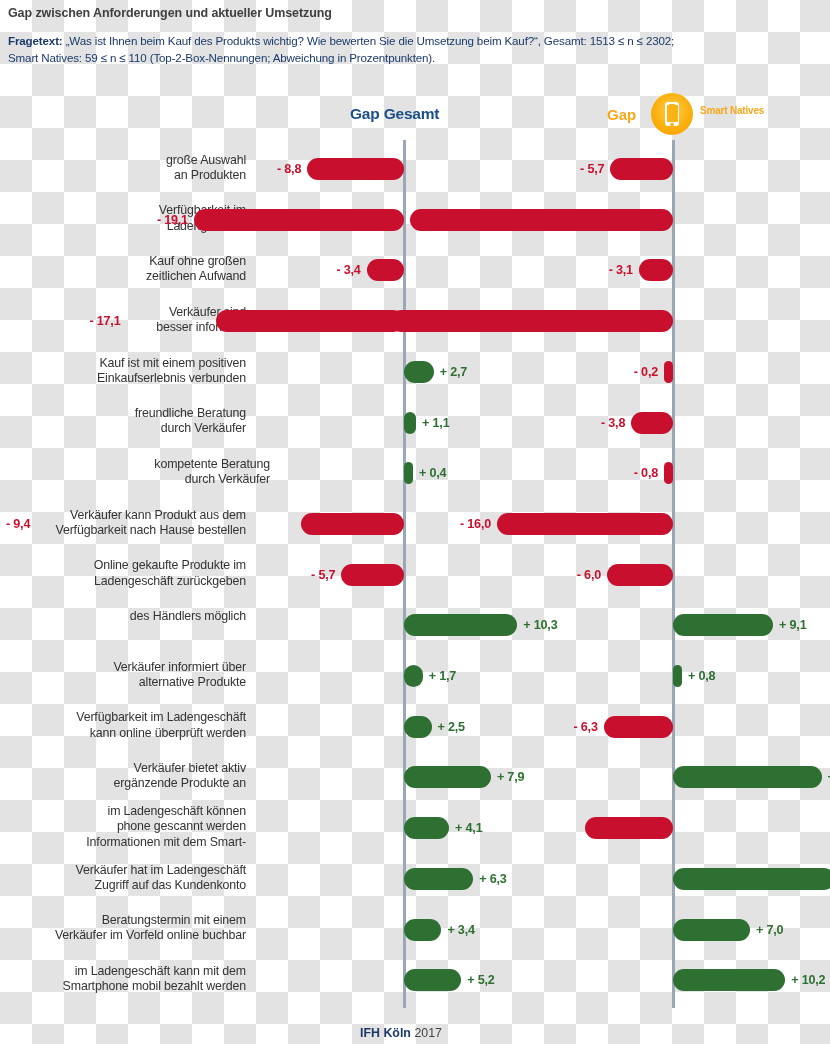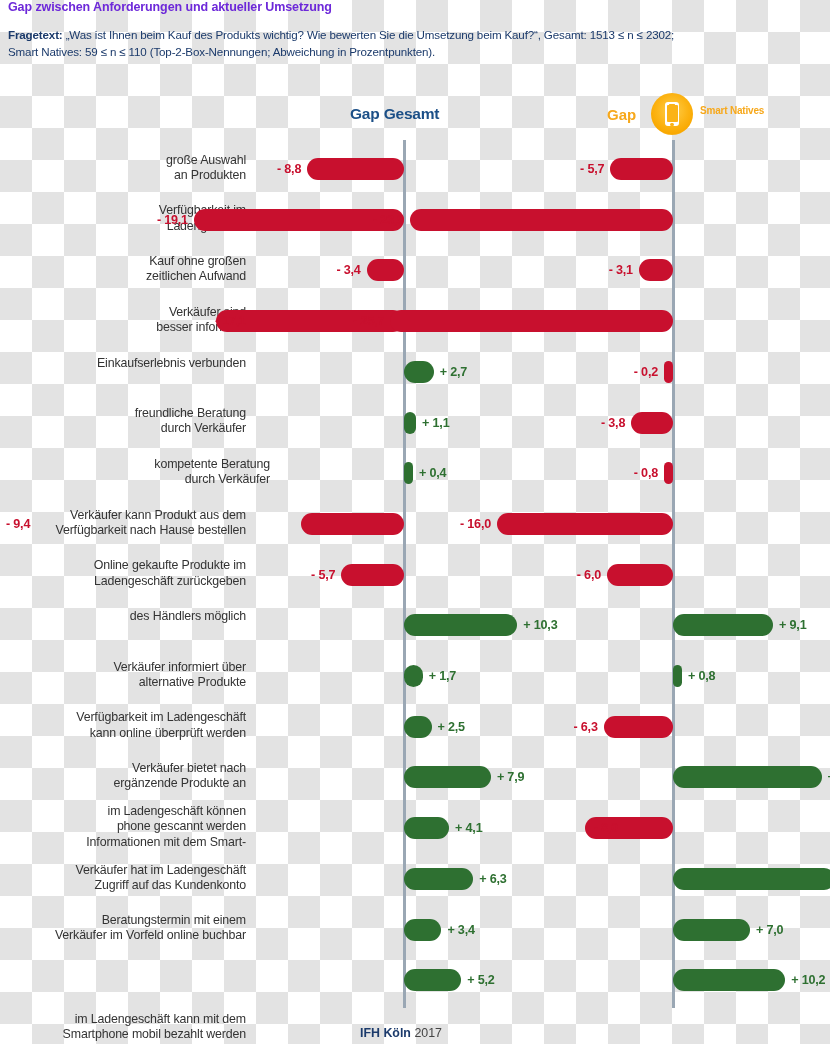--- a/index.html
+++ b/index.html
@@ -25,23 +25,23 @@
   
   #header {
     position: absolute;
     left: 8px;
     top: 0px;
     width: 818px;
   }
   #chart-title {
     font-size: 12.5px;
     font-weight: bold;
-    color: #6d28d9;
+    color: #404040;
     letter-spacing: -0.1px;
-    margin-top: 0;
+    margin-top: 6px;
     white-space: nowrap;
   }
   #question-block {
     margin-top: 13px;
     font-size: 11.6px;
     color: #1b3a6b;
     line-height: 1.44;
     letter-spacing: -0.15px;
   }
   #question-block .lbl {
@@ -238,26 +238,27 @@
         <div class="val neg" style="top: 123.4px; left: 0px; width: 360.6px; text-align: right;">- 3,4</div>
         <div class="bar neg" style="top: 119.4px; width: 34.1px; left: 638.9px;"></div>
         <div class="val neg" style="top: 123.4px; left: 0px; width: 632.9px; text-align: right;">- 3,1</div>
       </div>
       <div class="row" style="top: 0px;">
         <div class="row-label" style="top: 164.8px; width: 246px;">
           <div>Verkäufer sind</div>
           <div>besser informiert</div>
         </div>
         <div class="bar neg" style="top: 170.1px; width: 188.1px; left: 215.9px;"></div>
-        <div class="val neg" style="top: 174.1px; left: 0px; width: 209.9px; text-align: right; padding-left: 36px;">- 17,1</div>
+        <div class="val neg" style="top: 174.1px; left: 0px; width: 209.9px; text-align: center;">- 17,1</div>
         <div class="bar neg" style="top: 170.1px; width: 282.7px; left: 390.3px;"></div>
         <div class="val neg" style="top: 174.1px; left: 0px; width: 384.3px; text-align: right;">- 25,7</div>
       </div>
       <div class="row" style="top: 0px;">
         <div class="row-label" style="top: 215.5px; width: 246px;">
+          <div>Kauf ist mit einem positiven</div>
           <div>Einkaufserlebnis verbunden</div>
         </div>
         <div class="bar pos" style="top: 220.8px; width: 29.7px; left: 404px;"></div>
         <div class="val pos" style="top: 224.8px; left: 439.7px;">+ 2,7</div>
         <div class="bar neg" style="top: 220.8px; width: 9px; left: 664px;"></div>
         <div class="val neg" style="top: 224.8px; left: 0px; width: 658px; text-align: right;">- 0,2</div>
       </div>
       <div class="row" style="top: 0px;">
         <div class="row-label" style="top: 266.2px; width: 246px;">
           <div>freundliche Beratung</div>
@@ -322,21 +323,21 @@
           <div>Verfügbarkeit im Ladengeschäft</div>
           <div>kann online überprüft werden</div>
         </div>
         <div class="bar pos" style="top: 575.7px; width: 27.5px; left: 404px;"></div>
         <div class="val pos" style="top: 579.7px; left: 437.5px;">+ 2,5</div>
         <div class="bar neg" style="top: 575.7px; width: 69.3px; left: 603.7px;"></div>
         <div class="val neg" style="top: 579.7px; left: 0px; width: 597.7px; text-align: right;">- 6,3</div>
       </div>
       <div class="row" style="top: 0px;">
         <div class="row-label" style="top: 621.1px; width: 246px;">
-          <div>Verkäufer bietet nach</div>
+          <div>Verkäufer bietet aktiv</div>
           <div>ergänzende Produkte an</div>
         </div>
         <div class="bar pos" style="top: 626.4px; width: 86.9px; left: 404px;"></div>
         <div class="val pos" style="top: 630.4px; left: 496.9px;">+ 7,9</div>
         <div class="bar pos" style="top: 626.4px; width: 148.5px; left: 673px;"></div>
         <div class="val pos" style="top: 630.4px; left: 827.5px;">+ 13,5</div>
       </div>
       <div class="row" style="top: 0px;">
         <div class="row-label" style="top: 664.15px; width: 246px;">
           <div>im Ladengeschäft können</div>
@@ -361,21 +362,21 @@
         <div class="row-label" style="top: 773.2px; width: 246px;">
           <div>Beratungstermin mit einem</div>
           <div>Verkäufer im Vorfeld online buchbar</div>
         </div>
         <div class="bar pos" style="top: 778.5px; width: 37.4px; left: 404px;"></div>
         <div class="val pos" style="top: 782.5px; left: 447.4px;">+ 3,4</div>
         <div class="bar pos" style="top: 778.5px; width: 77px; left: 673px;"></div>
         <div class="val pos" style="top: 782.5px; left: 756px;">+ 7,0</div>
       </div>
       <div class="row" style="top: 0px;">
-        <div class="row-label" style="top: 823.9px; width: 246px; margin-top: 48px;">
+        <div class="row-label" style="top: 823.9px; width: 246px;">
           <div>im Ladengeschäft kann mit dem</div>
           <div>Smartphone mobil bezahlt werden</div>
         </div>
         <div class="bar pos" style="top: 829.2px; width: 57.2px; left: 404px;"></div>
         <div class="val pos" style="top: 833.2px; left: 467.2px;">+ 5,2</div>
         <div class="bar pos" style="top: 829.2px; width: 112.2px; left: 673px;"></div>
         <div class="val pos" style="top: 833.2px; left: 791.2px;">+ 10,2</div>
       </div>
     </div>
 </div>

